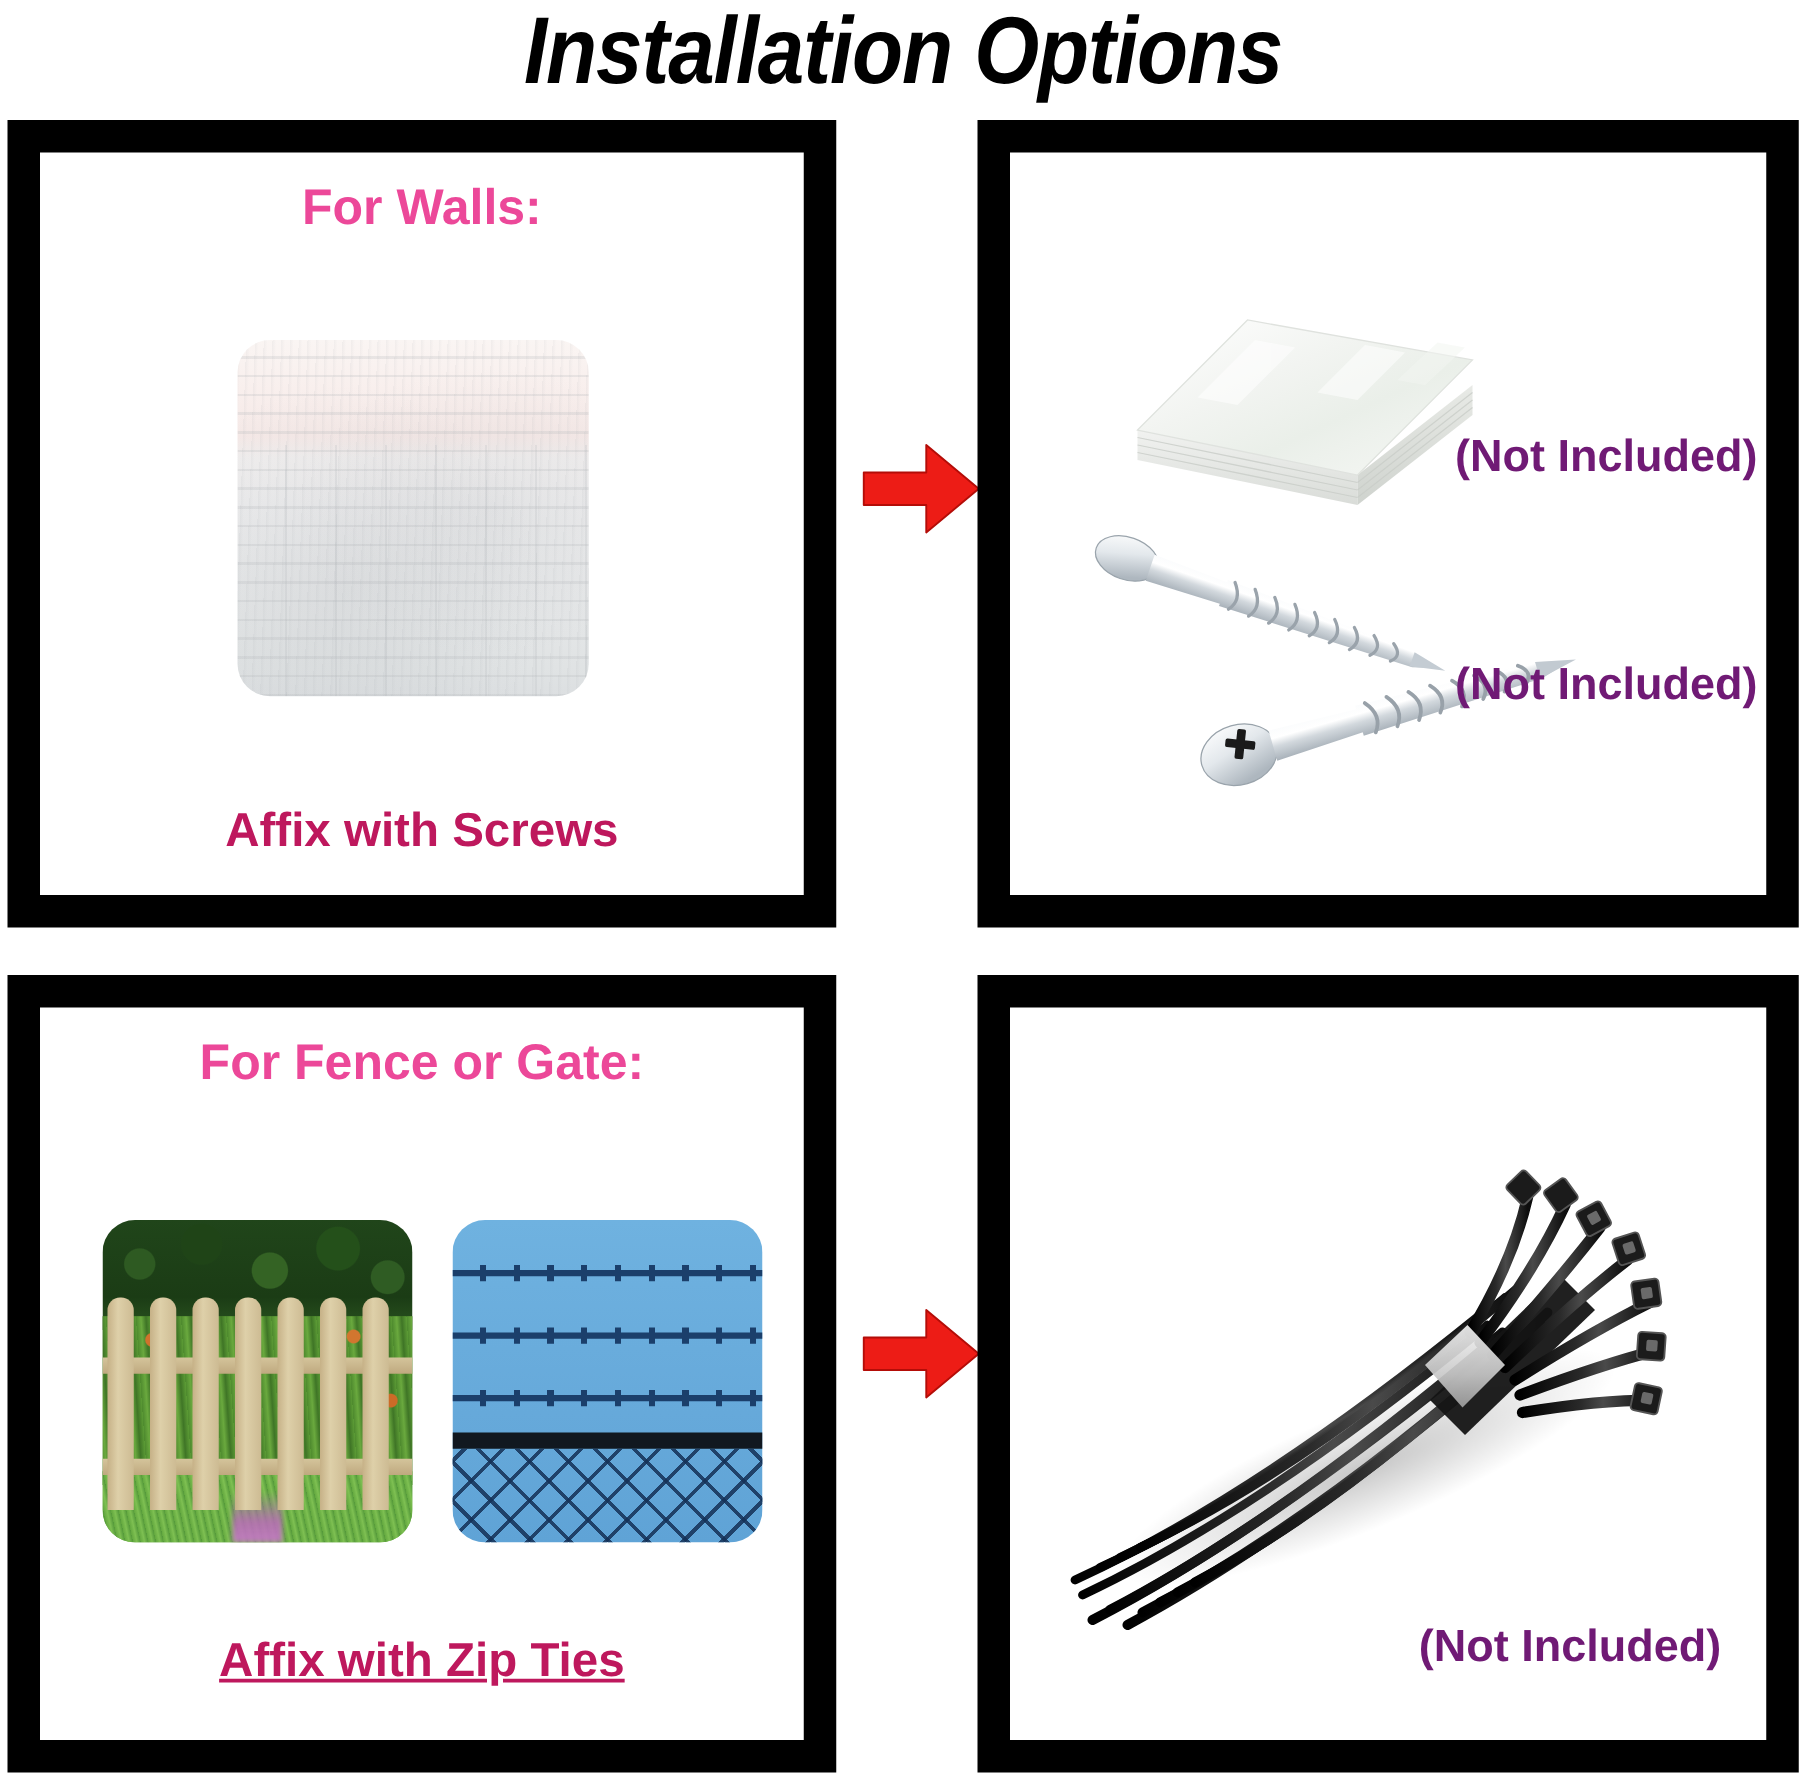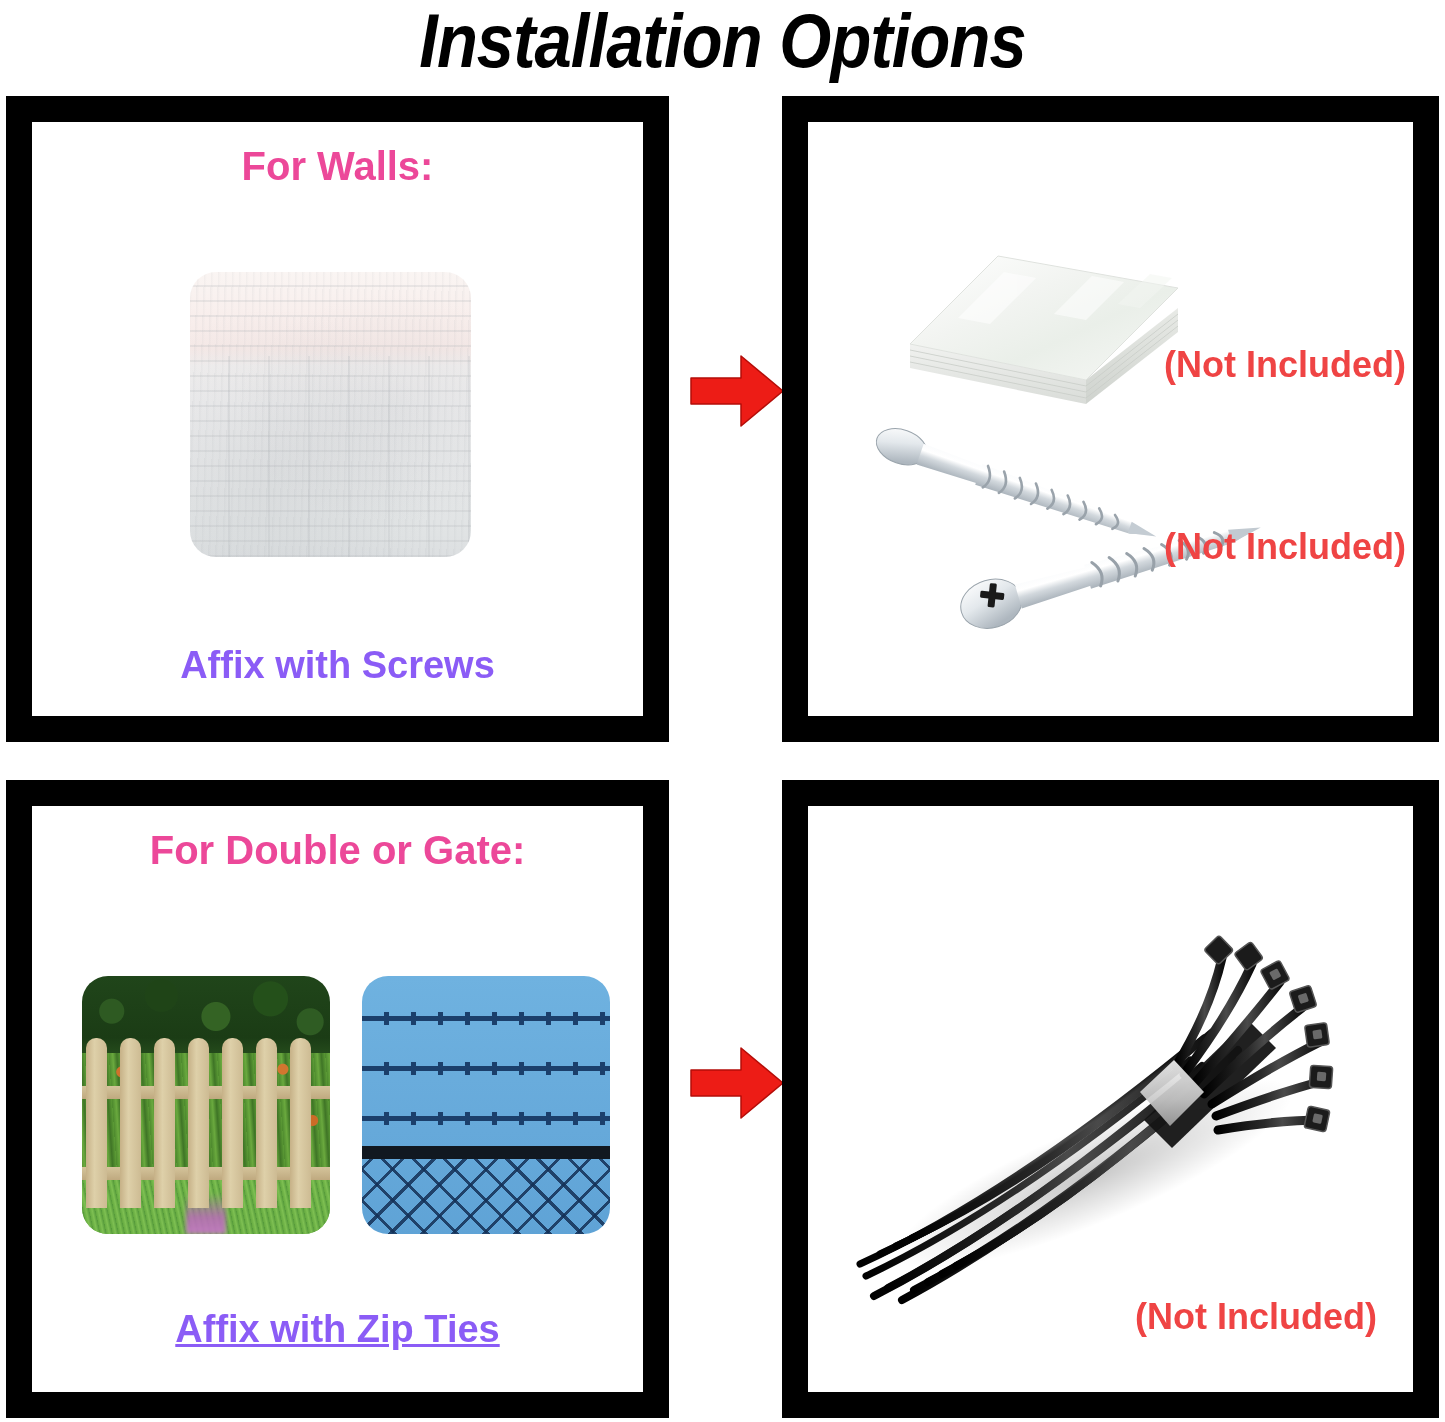--- a/index.html
+++ b/index.html
@@ -72,31 +72,31 @@
     color: #ec4899;
     letter-spacing: 0px;
   }
   .panel-caption {
     position: absolute;
     left: 0;
     width: 100%;
     text-align: center;
     font-size: 38px;
     font-weight: bold;
-    color: #8b5cf6;
+    color: #be185d;
     line-height: 50px;
   }
   #caption-walls { bottom: 26px; }
   #caption-fence { bottom: 38px; text-decoration: underline; }
 
   .not-included {
     position: absolute;
     font-size: 36px;
     font-weight: bold;
-    color: #ef4444;
+    color: #701a75;
     white-space: nowrap;
   }
   #ni-tape   { left: 356px; top: 222px; }
   #ni-screws { left: 356px; top: 404px; }
   #ni-ties   { right: 36px; bottom: 54px; }
 
   
   .red-arrow {
     position: absolute;
     width: 96px;
@@ -424,21 +424,21 @@
       <div class="not-included" id="ni-tape">(Not Included)</div>
 
       <div class="not-included" id="ni-screws">(Not Included)</div>
 
     </div>
   </div>
 
   <div class="panel" id="panel-fence">
     <div class="panel-inner">
 
-      <div class="panel-heading">For Double or Gate:</div>
+      <div class="panel-heading">For Fence or Gate:</div>
 
       <div class="fence-thumb" id="thumb-picket">
         <div class="sky-hedge"></div>
         <div class="foliage"></div>
         <div class="flowers"></div>
         <div class="lawn"></div>
         <div class="path"></div>
         <div class="pickets">
           <div class="rail" style="top:28%"></div>
           <div class="rail" style="top:76%"></div>

